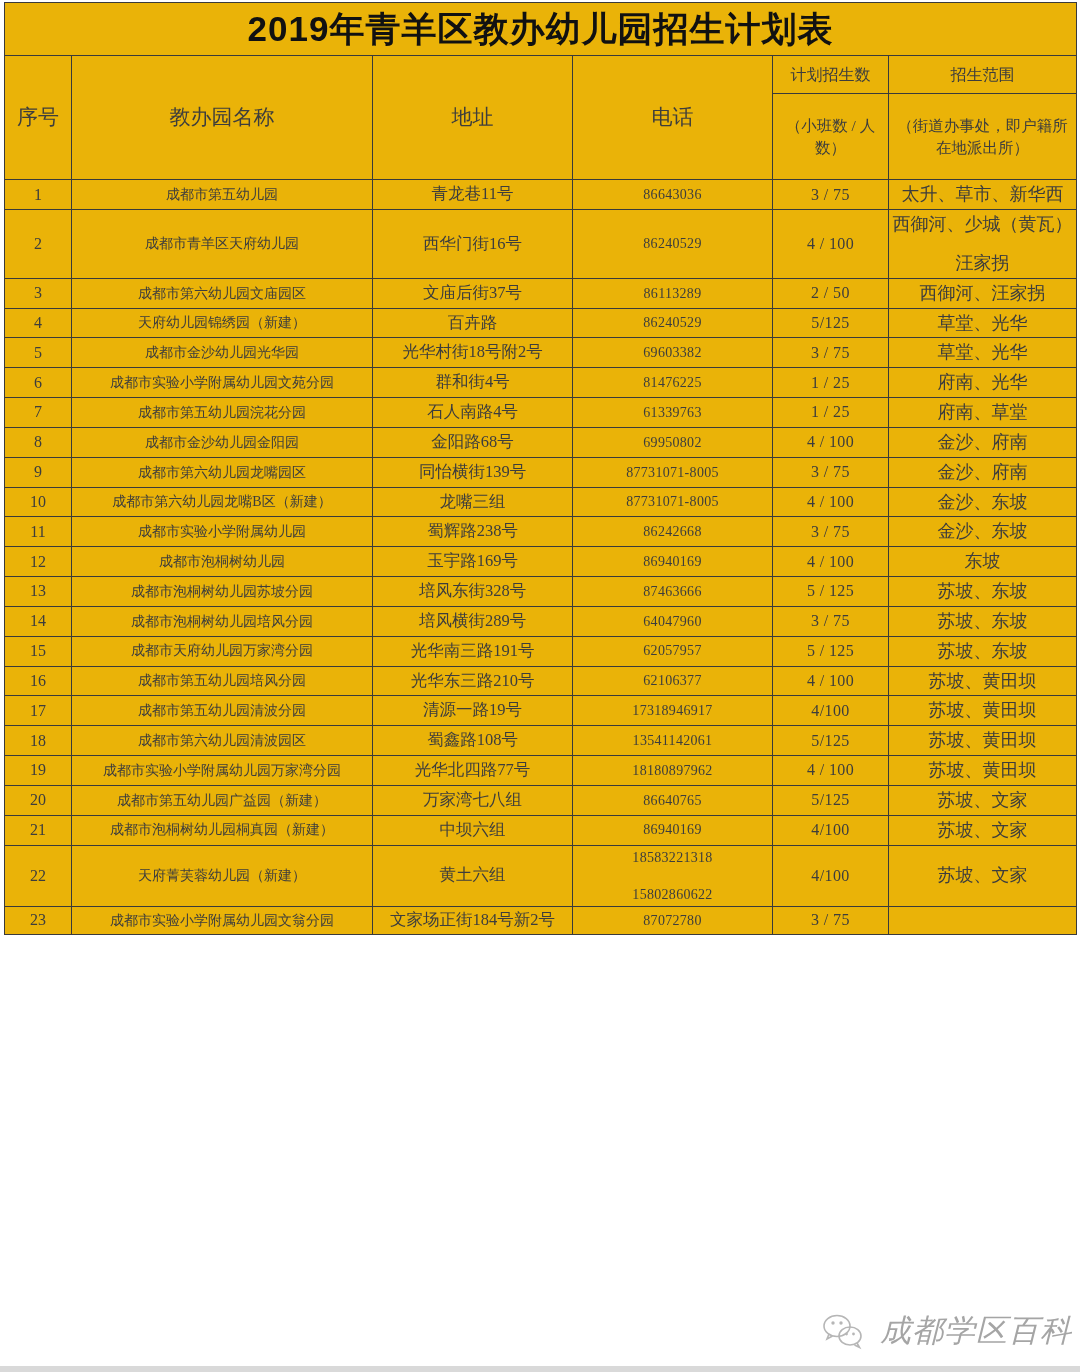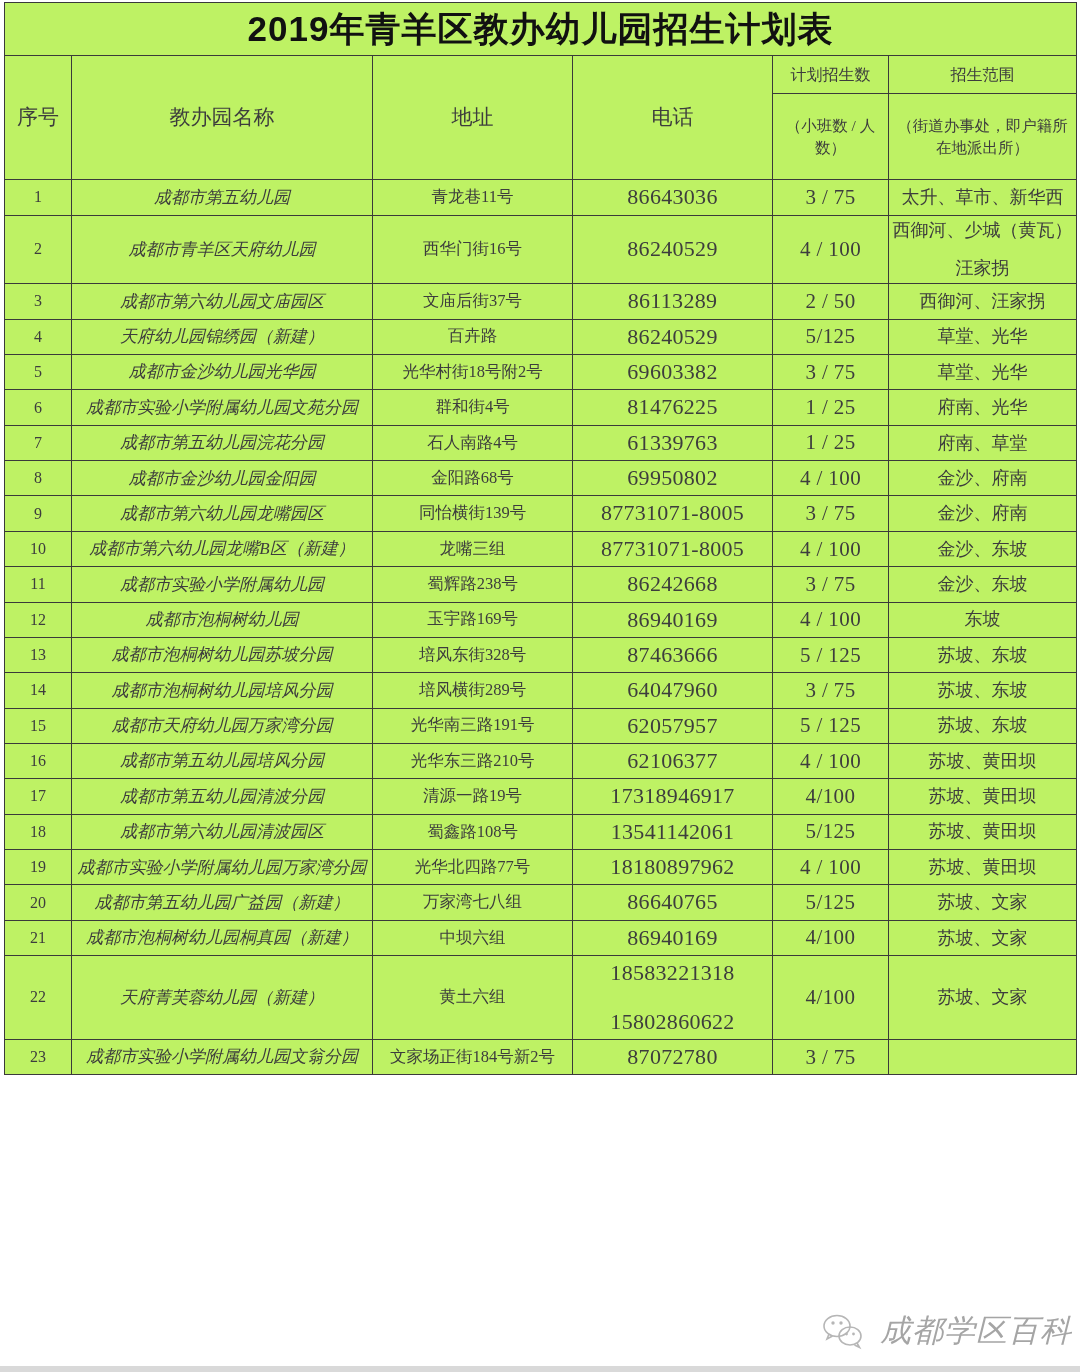--- a/index.html
+++ b/index.html
@@ -28,21 +28,21 @@
     bottom: 0;
     width: 1080px;
     height: 8px;
     background: #d9d9d9;
   }
   table.plan {
     border-collapse: collapse;
     table-layout: fixed;
     width: 1072px;
     margin: 2px 0 0 4px;
-    background: #bef264;
+    background: #eab308;
   }
   table.plan td, table.plan th {
     border: 1px solid #3a3a3a;
     text-align: center;
     vertical-align: middle;
     padding: 2px 3px;
     font-weight: normal;
     color: #3d3d3d;
     line-height: 1.38;
     box-sizing: border-box;
@@ -83,24 +83,24 @@
   }
   
   col.c-idx   { width: 67px; }
   col.c-name  { width: 301px; }
   col.c-addr  { width: 200px; }
   col.c-tel   { width: 200px; }
   col.c-cap   { width: 116px; }
   col.c-scope { width: 188px; }
 
   td.idx   { font-size: 16px; }
-  td.name  { font-size: 17px; font-style: italic; }
+  td.name  { font-size: 14px; }
   td.addr  { font-size: 16.5px; }
-  td.tel   { font-size: 22px; font-family: "Liberation Serif", "DejaVu Serif", serif; letter-spacing: 0.3px; }
-  td.cap   { font-size: 21px; letter-spacing: 0.4px; }
+  td.tel   { font-size: 14px; font-family: "Liberation Serif", "DejaVu Serif", serif; letter-spacing: 0.3px; }
+  td.cap   { font-size: 16px; letter-spacing: 0.4px; }
   td.scope { font-size: 18px; }
 
   td.scope .line { display: block; }
   td.scope .gap  { display: block; height: 14px; }
 
   .watermark {
     position: absolute;
     right: 8px;
     bottom: 22px;
     display: flex;

